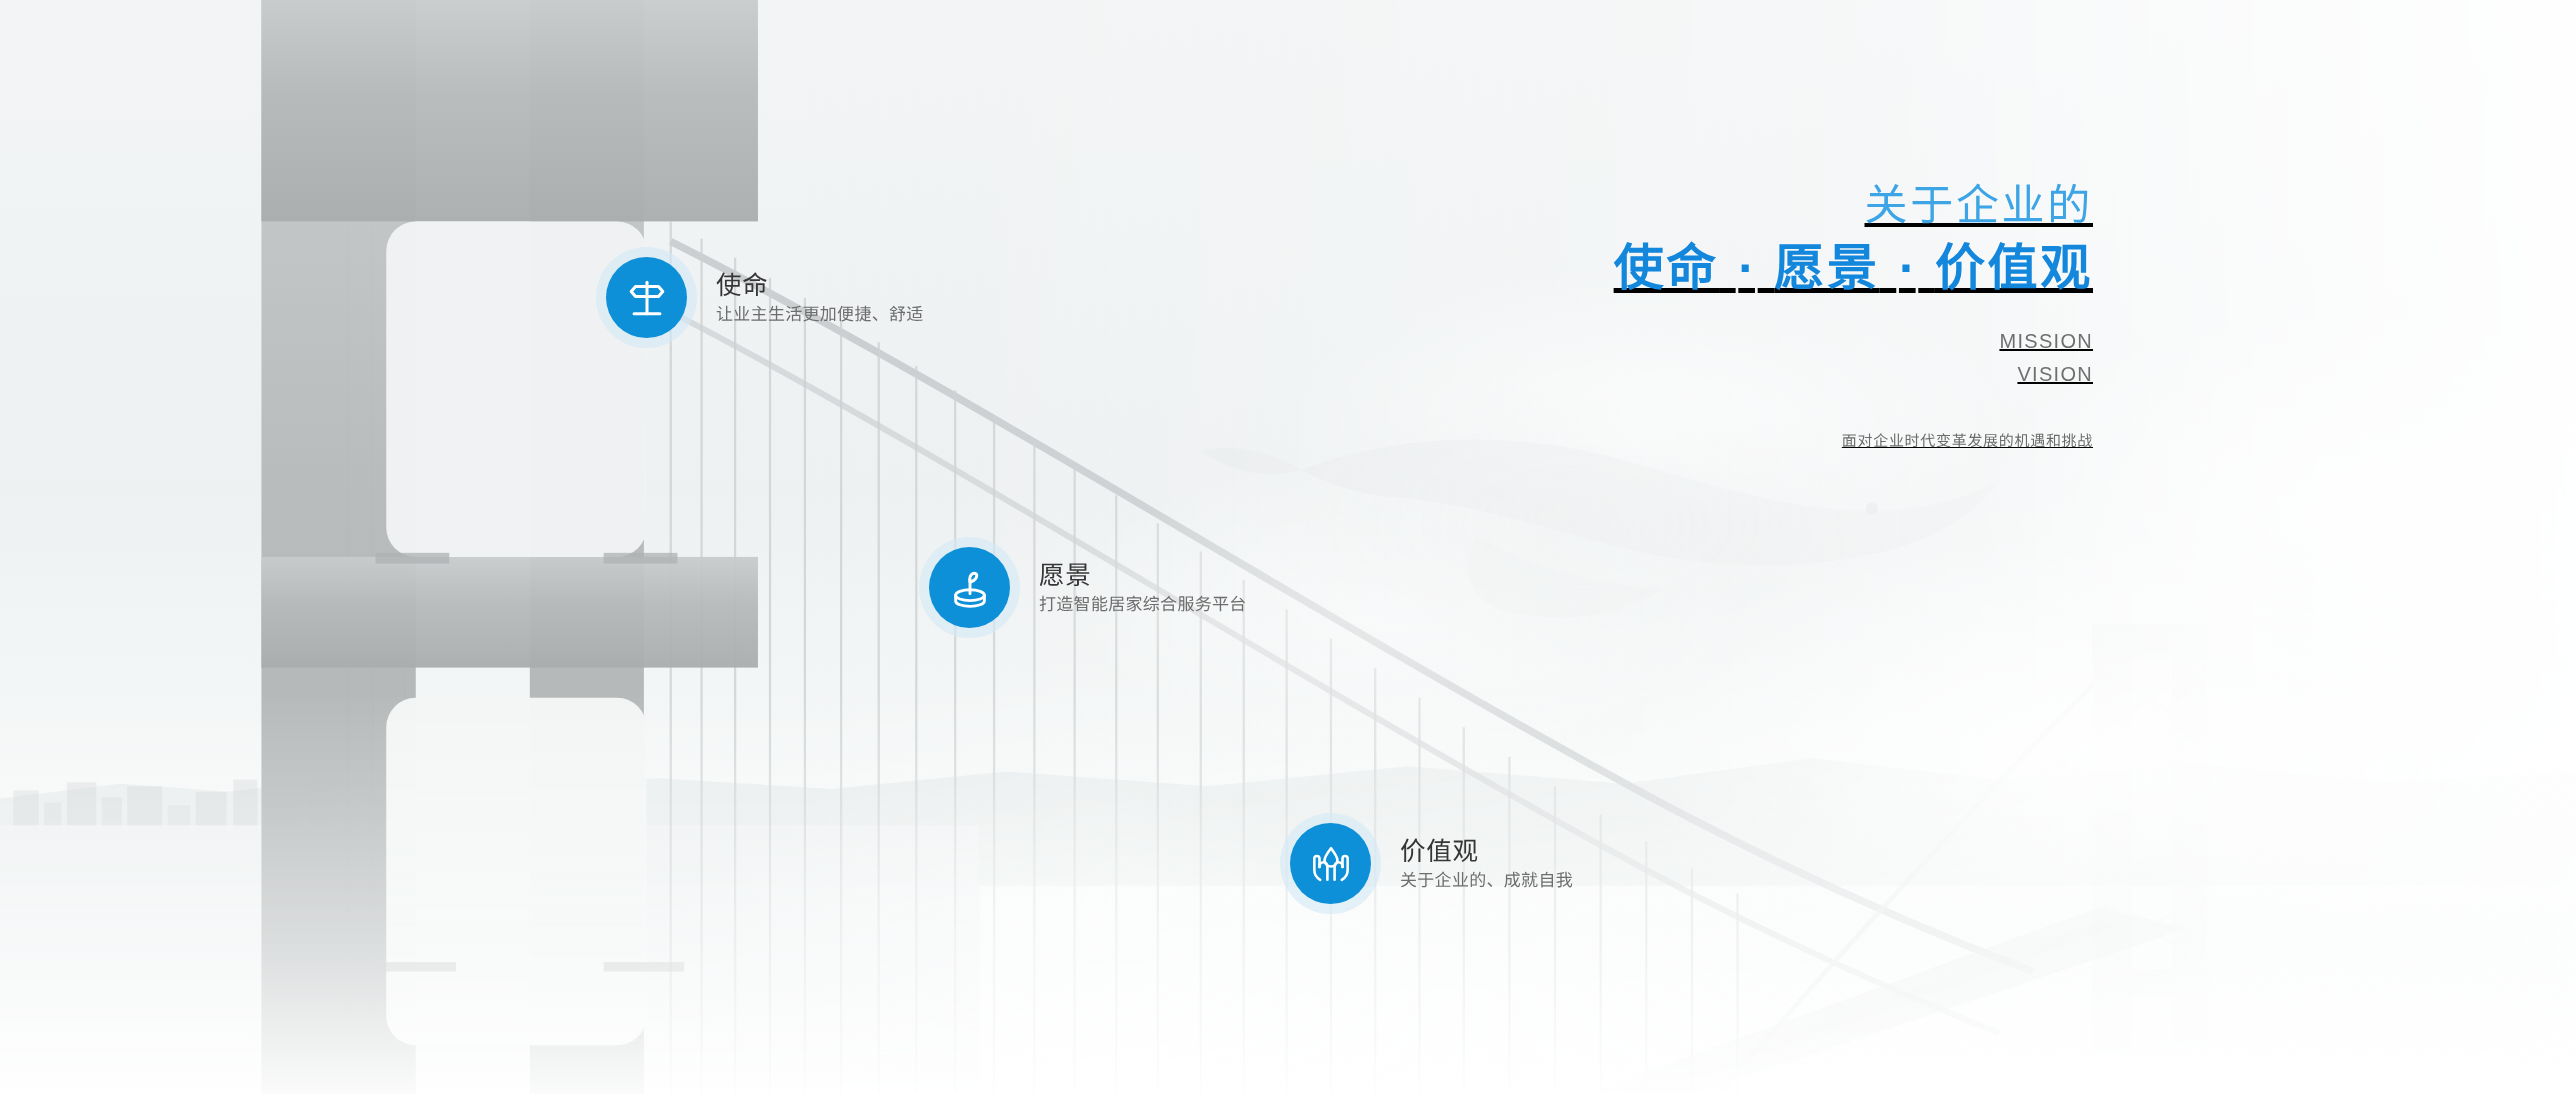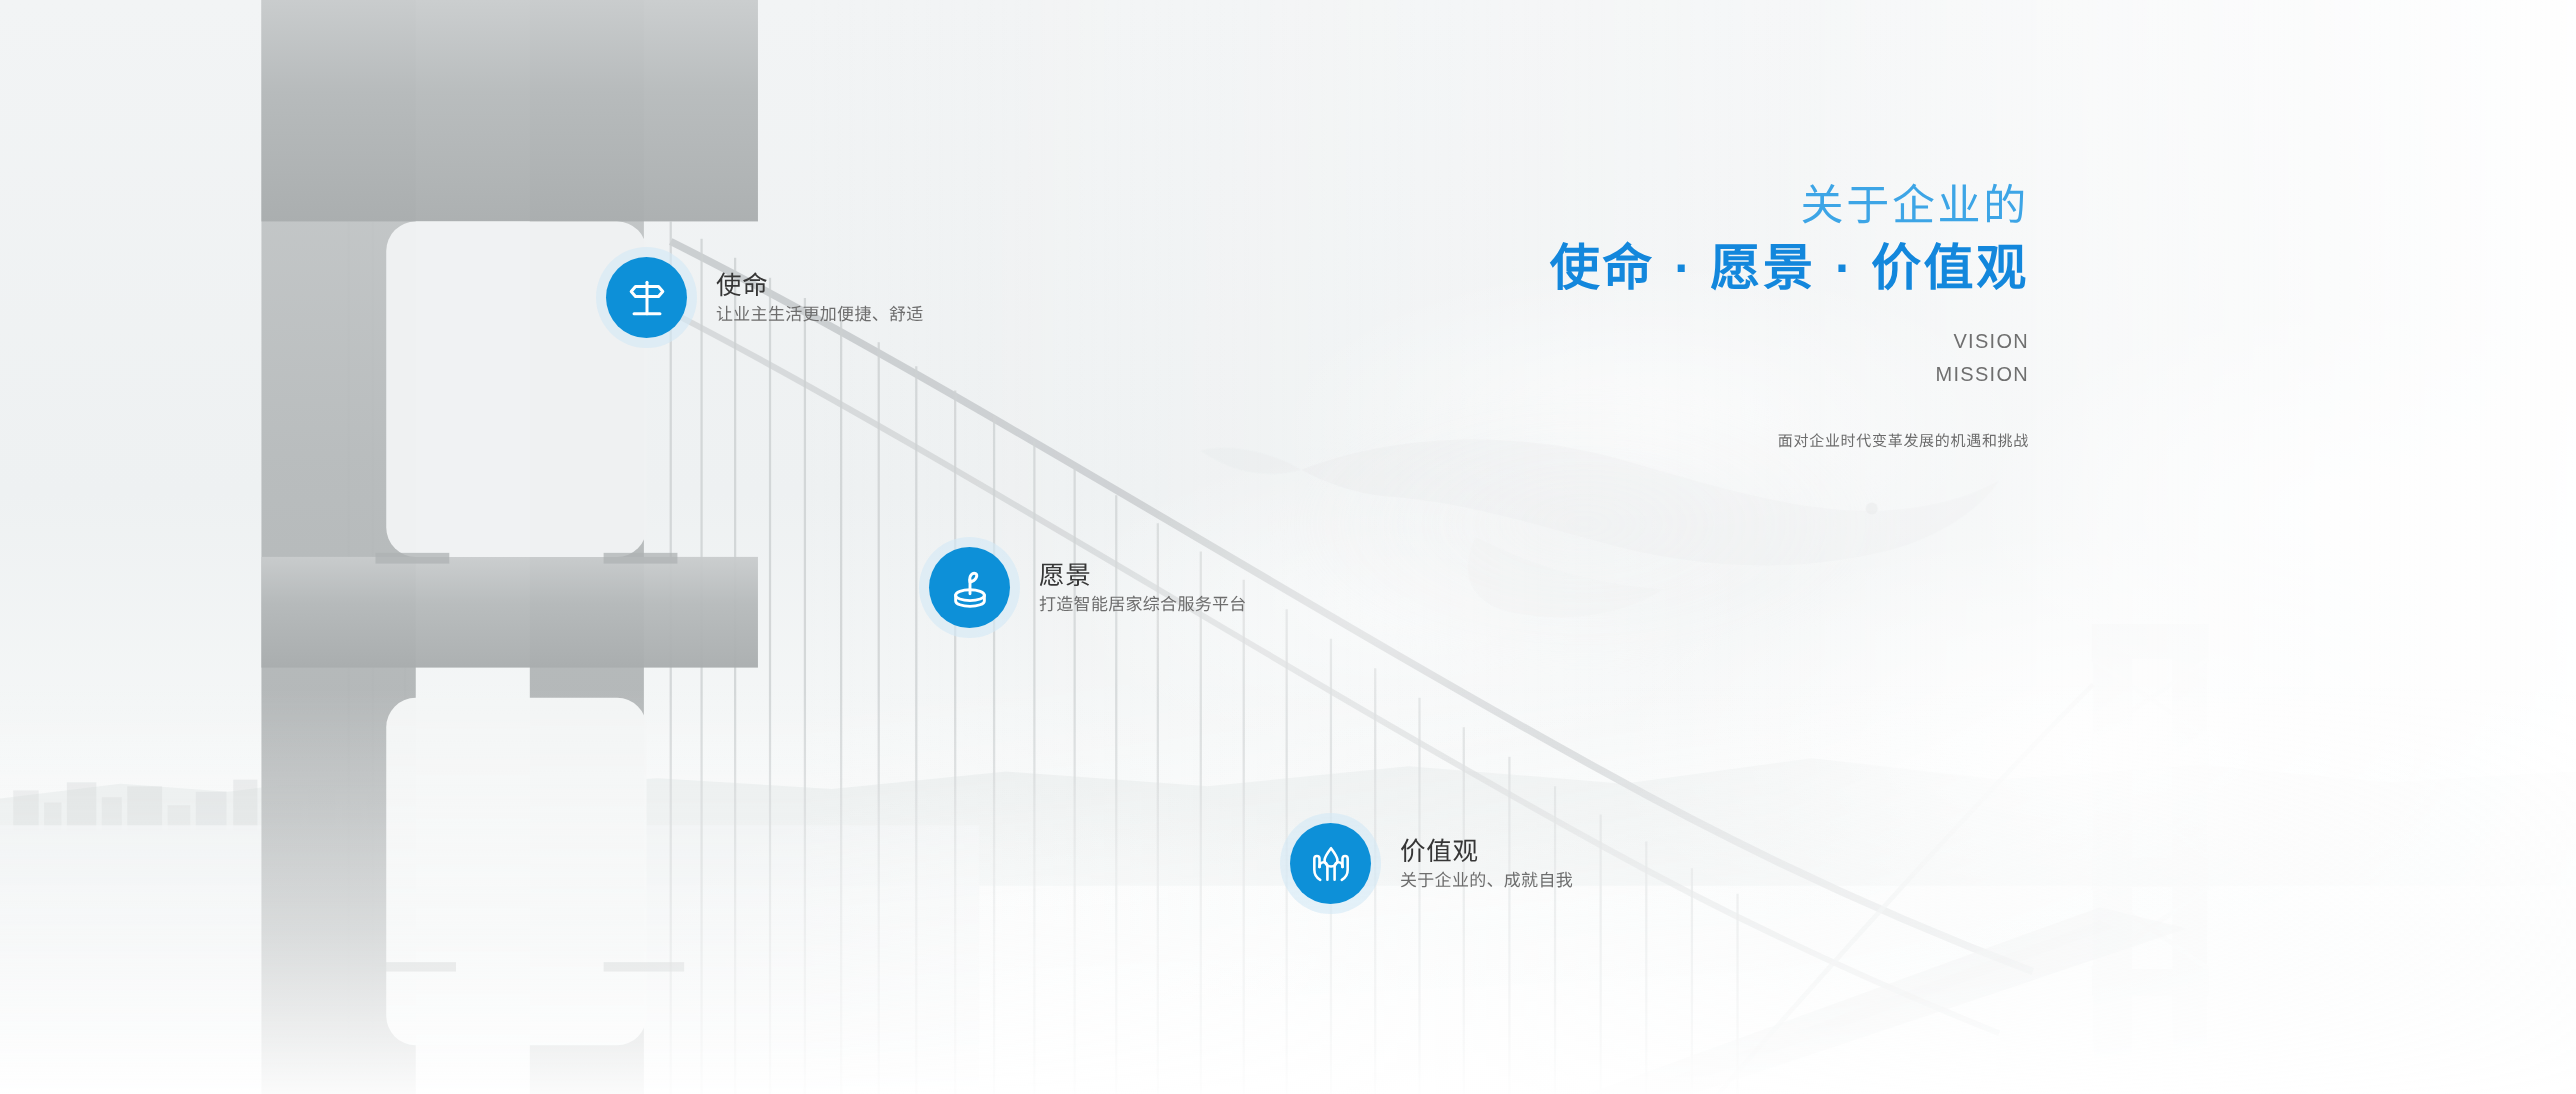--- a/index.html
+++ b/index.html
@@ -75,24 +75,25 @@
   }
 
   
   #feature-mission { left:596px; top:247px; }
   #feature-vision  { left:919px; top:537px; }
   #feature-values  { left:1280px; top:813px; }
 
   
   .right-block {
     position:absolute;
-    left:1318px;
+    left:1382px;
     top:181px;
     width:711px;
     text-align:right;
+    text-decoration:underline;
   }
   .kicker {
     font-size:43px;
     line-height:1.12;
     color:#3da5e6;
     font-weight:300;
     letter-spacing:2.7px;
   }
   .headline {
     margin-top:9.4px;
@@ -364,22 +365,22 @@
 
     <div class="headline">
       <span>使命</span>
       <span class="dot">·</span>
       <span>愿景</span>
       <span class="dot">·</span>
       <span>价值观</span>
     </div>
 
     <div class="en-list">
+      <div>MISSION</div>
       <div>VISION</div>
-      <div>MISSION</div>
     </div>
 
     <div class="lede">
       <div>面对企业时代变革发展的机遇和挑战</div>
     </div>
 
   </div>
 
 </div>
 

